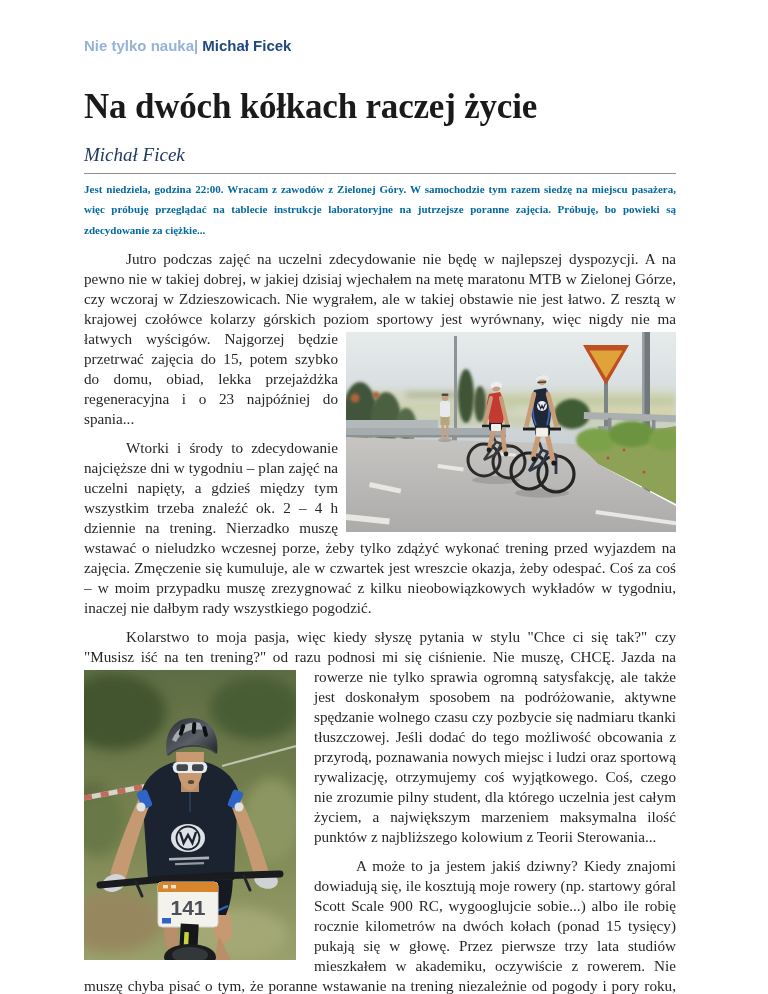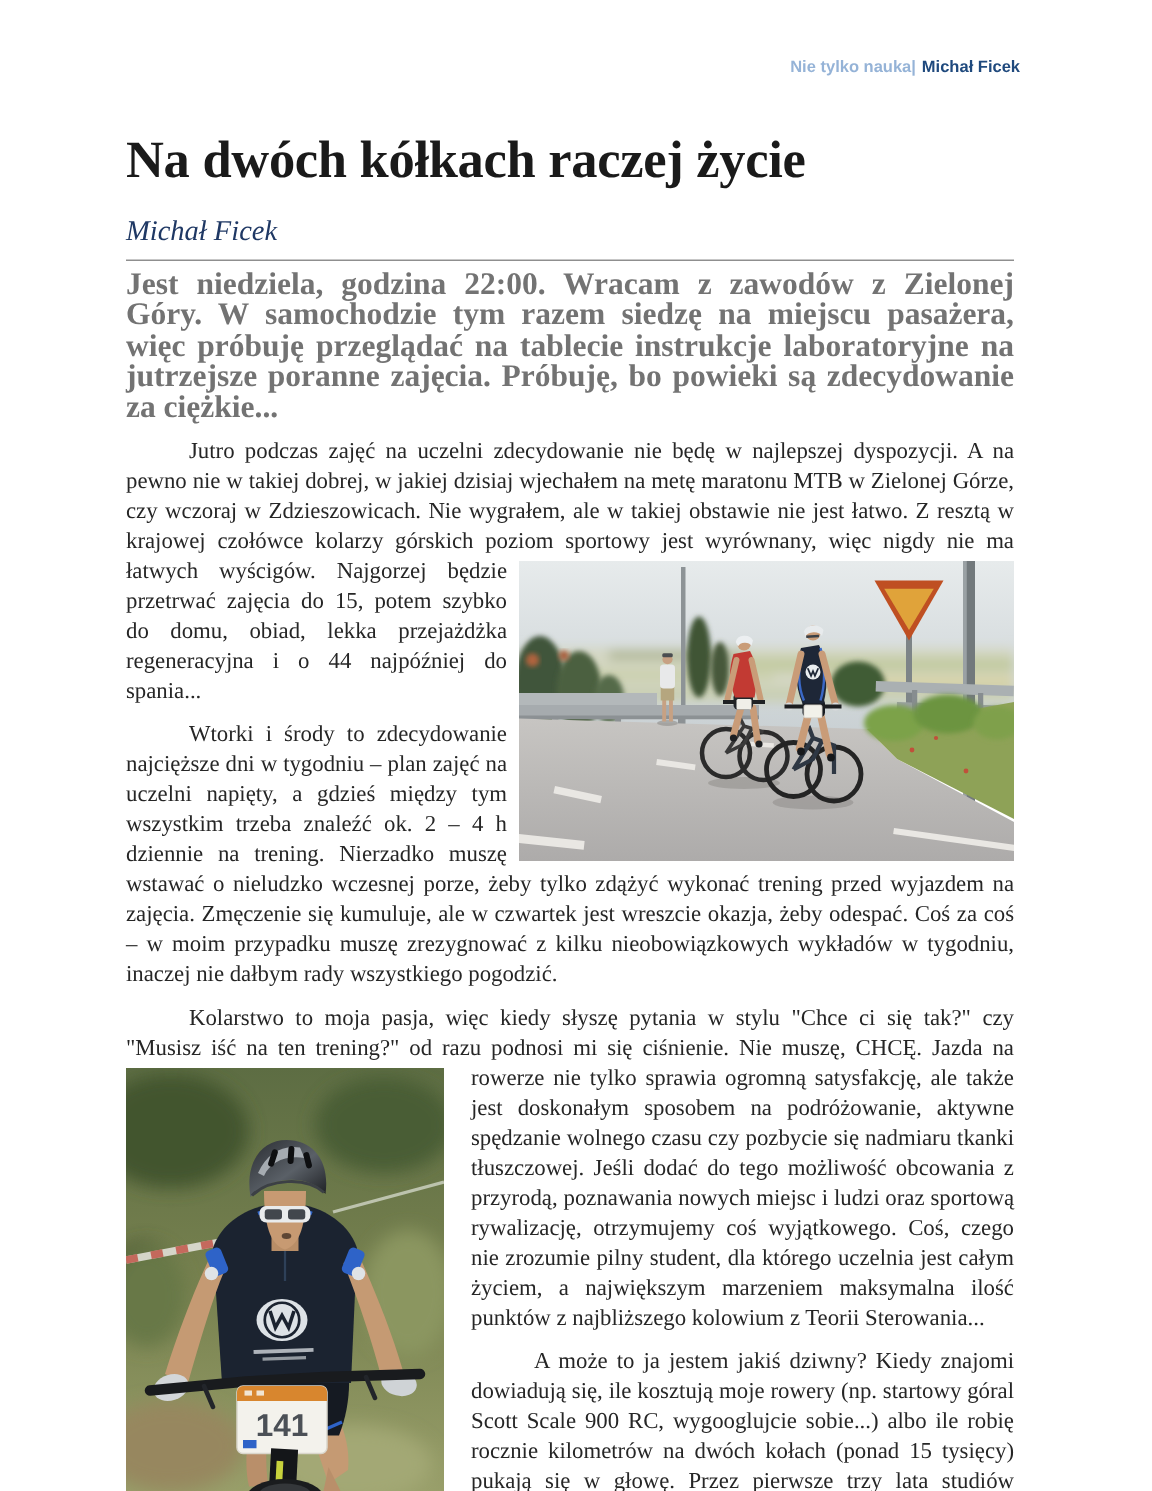--- a/index.html
+++ b/index.html
@@ -1,39 +1,39 @@
 <!DOCTYPE html>
 <html lang="pl"><head>
 <meta charset="utf-8">
 <style>
   html,body { margin:0; padding:0; background:#ffffff; }
   .page {
     position:relative; width:768px; height:994px; background:#ffffff;
     overflow:hidden; font-family:"Liberation Serif", serif;
   }
   .page-header {
-    position:absolute; top:38px; left:100px; right:88px;
-    text-align:right; font-family:"Liberation Sans", sans-serif;
-    font-size:11px; line-height:15px;
+    position:absolute; top:38px; left:84px; right:88px;
+    font-family:"Liberation Sans", sans-serif;
+    font-size:15px; line-height:15px;
   }
   .hdr-section { color:#95B3D7; font-weight:600; }
   .hdr-author  { color:#1F497D; font-weight:bold; margin-left:4px; }
   .content { position:absolute; top:86px; left:84px; width:592px; }
   h1.title {
     margin:0; font-size:35px; line-height:1.22; font-weight:bold;
     color:#1a1a1a; letter-spacing:-0.2px;
   }
   .byline {
     margin-top:15px; font-size:19px; font-style:italic; color:#1F3864;
     padding-bottom:7px; border-bottom:1.4px solid #8F8F8F;
   }
   p { margin:0; }
   .lead {
-    margin-top:5px; font-weight:bold; color:#737373;
-    font-size:21px; line-height:20.6px; text-align:justify;
+    margin-top:5px; font-weight:bold; color:#0369a1;
+    font-size:11px; line-height:20.6px; text-align:justify;
   }
   .para {
     margin-top:9px; color:#262626;
     font-size:15.2px; line-height:20px; text-align:justify; text-indent:42px;
   }
   .photo-right { float:right; width:330px; height:200px; margin:3px 0 6px 8px; }
   .photo-left  { float:left;  width:212px; height:290px; margin:3px 18px 4px 0; }
   .photo-right svg, .photo-left svg { display:block; width:100%; height:100%; }
 </style>
 </head>
@@ -169,21 +169,21 @@
           <circle cx="211" cy="97" r="2.6" fill="#d8dadc"></circle>
           <line x1="177" y1="97" x2="215" y2="97" stroke="#1c1e21" stroke-width="2.8"></line>
           <rect x="190" y="96" width="12" height="8.5" rx="1" fill="#f2f1ea" stroke="#d8d5cd" stroke-width="0.6"></rect>
           <circle cx="196" cy="48" r="5" fill="#c99c78"></circle>
           <path d="M190,47 A7,5.5 0 0 1 203,46 L202,50 A6,4.5 0 0 0 191,50.5 Z" fill="#e8ebed"></path>
           <line x1="191.5" y1="50.5" x2="200" y2="50" stroke="#3a3f45" stroke-width="1.6"></line>
           <circle cx="188" cy="127" r="2.6" fill="#16181b"></circle>
           <circle cx="208" cy="131" r="2.6" fill="#16181b"></circle>
         </g>
       </svg>
-    </span><span>łatwych wyścigów. Najgorzej będzie przetrwać zajęcia do 15, potem szybko do domu, obiad, lekka przejażdżka regeneracyjna i o 44 najpóźniej do spania...</span></p>
+    </span><span>łatwych wyścigów. Najgorzej będzie przetrwać zajęcia do 15, potem szybko do domu, obiad, lekka przejażdżka regeneracyjna i o 23 najpóźniej do spania...</span></p>
 
     <p class="para">Wtorki i środy to zdecydowanie najcięższe dni w tygodniu – plan zajęć na uczelni napięty, a gdzieś między tym wszystkim trzeba znaleźć ok. 2 – 4 h dziennie na trening. Nierzadko muszę wstawać o nieludzko wczesnej porze, żeby tylko zdążyć wykonać trening przed wyjazdem na zajęcia. Zmęczenie się kumuluje, ale w czwartek jest wreszcie okazja, żeby odespać. Coś za coś – w moim przypadku muszę zrezygnować z kilku nieobowiązkowych wykładów w tygodniu, inaczej nie dałbym rady wszystkiego pogodzić.</p>
 
     <p class="para"><span>Kolarstwo to moja pasja, więc kiedy słyszę pytania w stylu "Chce ci się tak?" czy "Musisz iść na ten trening?" od razu podnosi mi się ciśnienie. Nie muszę, CHCĘ. Jazda na rowerze nie tylko </span><span class="photo-left">
       <svg viewBox="0 0 212 290" preserveAspectRatio="none" role="img">
         <defs>
           <linearGradient id="pbg" x1="0" y1="0" x2="0" y2="1">
             <stop offset="0" stop-color="#5d6d43"></stop>
                 <stop offset="0.5" stop-color="#77814f"></stop>
                 <stop offset="1" stop-color="#9aa06b"></stop>

